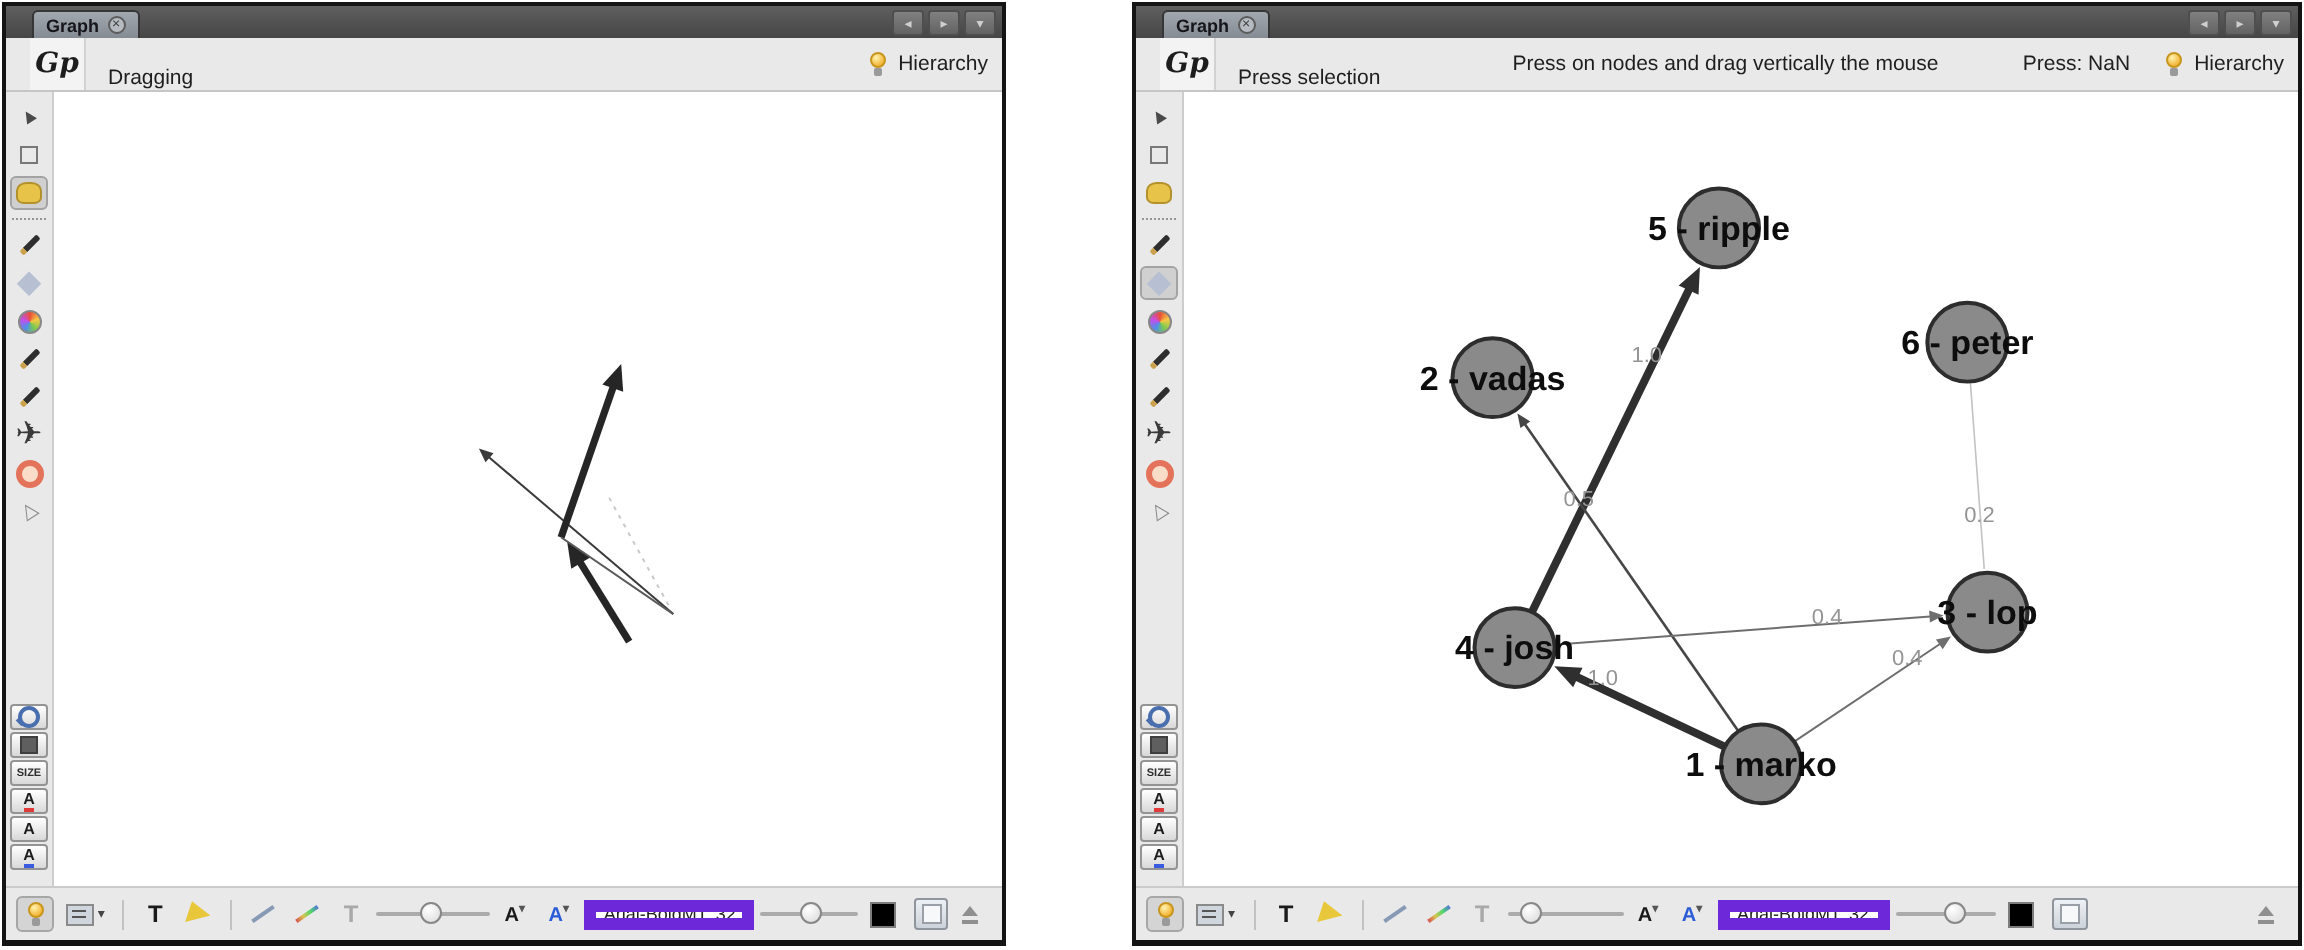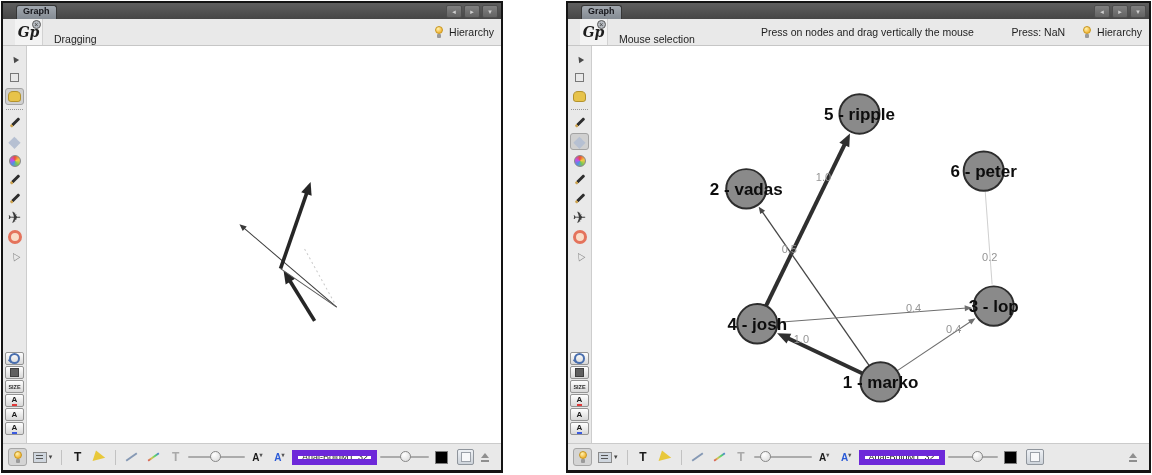--- a/index.html
+++ b/index.html
@@ -8,21 +8,21 @@
   .window{position:absolute;top:1px;height:472px;box-sizing:border-box;background:#e9e9e9;
           border:2px solid #141414;border-bottom-width:3px;display:flex;flex-direction:column;}
   #win-left{left:1px;width:502px;}
   #win-right{left:566px;width:585px;}
 
   
   .tabbar{flex:0 0 16px;background:linear-gradient(#5f5f5f,#464646);position:relative;
           display:flex;align-items:flex-end;}
   .tab{margin-left:13px;height:13px;background:linear-gradient(#a2a8af,#848b93);
        border:1px solid #363636;border-bottom:none;border-radius:3px 3px 0 0;
-       display:flex;align-items:center;gap:4px;padding:0 6px;flex-direction:column;}
+       display:flex;align-items:center;gap:4px;padding:0 6px;}
   .tab-title{font-size:9px;font-weight:bold;color:#15151a;}
   .tab-close{width:9px;height:9px;border-radius:50%;background:#b6bbc1;border:1px solid #5c5c5c;
              color:#3c3c3c;font-size:7px;line-height:8px;text-align:center;box-sizing:border-box;}
   .corner-btns{position:absolute;right:3px;top:2px;display:flex;gap:2px;}
   .corner-btn{width:14px;height:11px;background:linear-gradient(#808080,#636363);border:1px solid #4e4e4e;
               border-radius:2px;color:#cfcfcf;font-size:7px;display:flex;align-items:center;justify-content:center;}
 
   
   .statusrow{flex:0 0 21px;background:#e9e9e9;border-bottom:1px solid #c6c6c6;display:flex;align-items:center;padding-left:12px;}
   .logo-box{width:27px;align-self:stretch;background:#f3f3f3;border-right:1px solid #d2d2d2;
@@ -262,21 +262,21 @@
       <span class="tab-close">×</span>
     </div>
     <div class="corner-btns">
       <span class="corner-btn">◂</span>
       <span class="corner-btn">▸</span>
       <span class="corner-btn">▾</span>
     </div>
   </div>
   <div class="statusrow">
     <div class="logo-box">Gp</div>
-    <span class="status-text">Mouse selection</span>
+    <span class="status-text">Press selection</span>
     <span class="status-hint">Press on nodes and drag vertically the mouse</span>
     <div class="status-right">
       <span class="size-text">Press: NaN</span>
       <span class="bulb"></span>
       <span class="hier-label">Hierarchy</span>
     </div>
   </div>
   <div class="main">
     <div class="toolcol">
         <div class="tool-btn">

